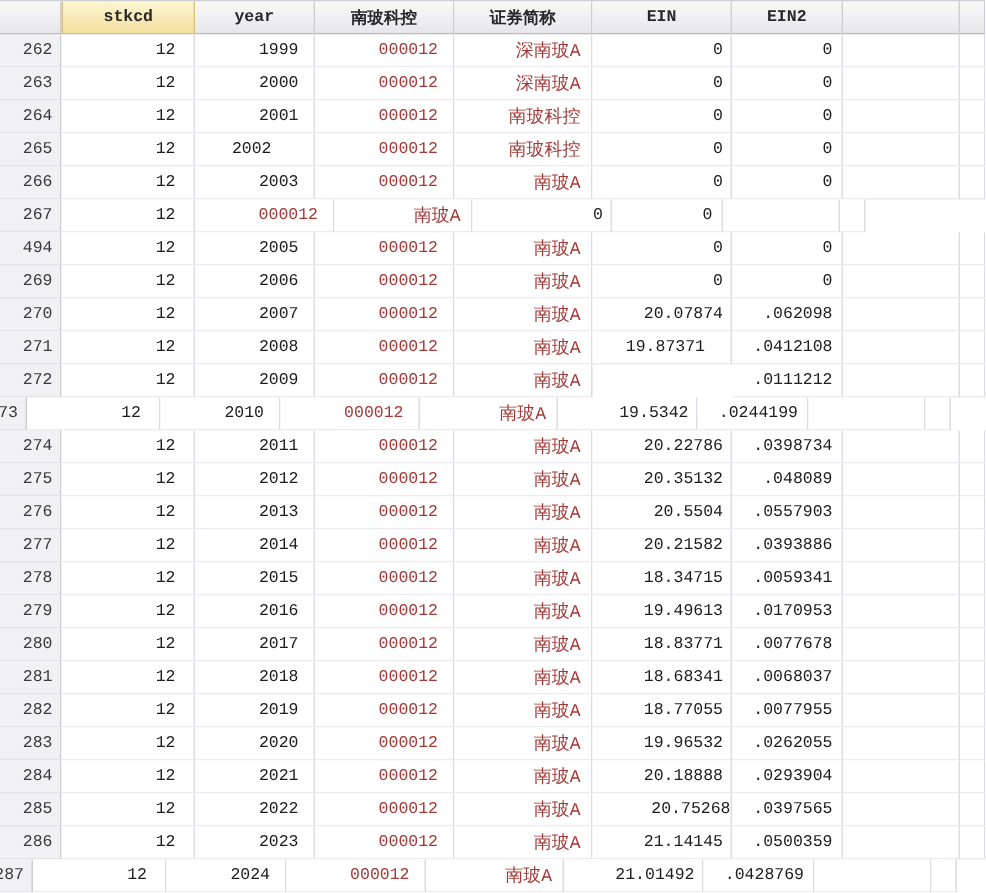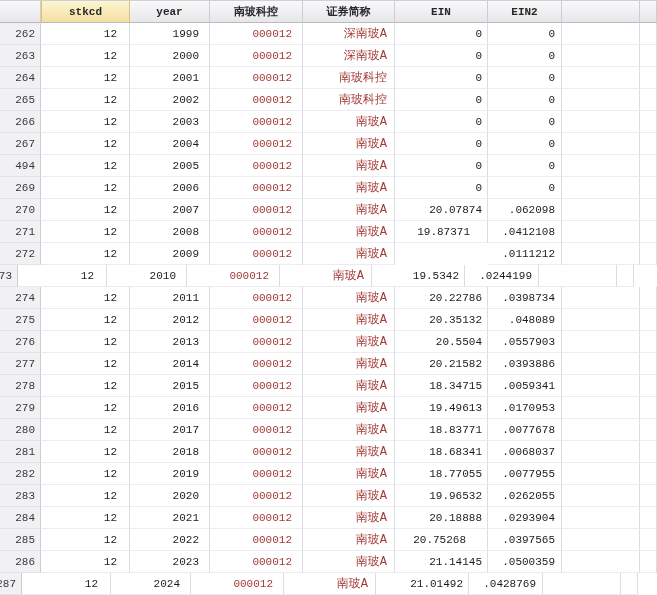--- a/index.html
+++ b/index.html
@@ -86,21 +86,21 @@
         <div class="cell red" style="width: 93px; padding-right: 10px;">000012</div>
         <div class="cell red cjk" style="width: 92px; padding-right: 7px;">南玻科控</div>
         <div class="cell" style="width: 93px; padding-right: 5px;">0</div>
         <div class="cell" style="width: 74px; padding-right: 6px;">0</div>
         <div class="cell blank" style="width: 78px;"></div>
         <div class="cell blank" style="width: 17px;"></div>
       </div>
       <div class="row">
         <div class="cell rownum" style="width: 41px; padding-right: 5px;">265</div>
         <div class="cell" style="width: 89px; padding-right: 12px;">12</div>
-        <div class="cell" style="width: 80px; padding-right: 10px;">2002</div>
+        <div class="cell" style="width: 80px; padding-right: 28px;">2002</div>
         <div class="cell red" style="width: 93px; padding-right: 10px;">000012</div>
         <div class="cell red cjk" style="width: 92px; padding-right: 7px;">南玻科控</div>
         <div class="cell" style="width: 93px; padding-right: 5px;">0</div>
         <div class="cell" style="width: 74px; padding-right: 6px;">0</div>
         <div class="cell blank" style="width: 78px;"></div>
         <div class="cell blank" style="width: 17px;"></div>
       </div>
       <div class="row">
         <div class="cell rownum" style="width: 41px; padding-right: 5px;">266</div>
         <div class="cell" style="width: 89px; padding-right: 12px;">12</div>
@@ -108,21 +108,20 @@
         <div class="cell red" style="width: 93px; padding-right: 10px;">000012</div>
         <div class="cell red cjk" style="width: 92px; padding-right: 7px;">南玻A</div>
         <div class="cell" style="width: 93px; padding-right: 5px;">0</div>
         <div class="cell" style="width: 74px; padding-right: 6px;">0</div>
         <div class="cell blank" style="width: 78px;"></div>
         <div class="cell blank" style="width: 17px;"></div>
       </div>
       <div class="row">
         <div class="cell rownum" style="width: 41px; padding-right: 5px;">267</div>
         <div class="cell" style="width: 89px; padding-right: 12px;">12</div>
-        <div class="cell" style="width: 80px; padding-right: 10px;">2004</div>
         <div class="cell red" style="width: 93px; padding-right: 10px;">000012</div>
         <div class="cell red cjk" style="width: 92px; padding-right: 7px;">南玻A</div>
         <div class="cell" style="width: 93px; padding-right: 5px;">0</div>
         <div class="cell" style="width: 74px; padding-right: 6px;">0</div>
         <div class="cell blank" style="width: 78px;"></div>
         <div class="cell blank" style="width: 17px;"></div>
       </div>
       <div class="row">
         <div class="cell rownum" style="width: 41px; padding-right: 5px;">494</div>
         <div class="cell" style="width: 89px; padding-right: 12px;">12</div>
@@ -309,21 +308,21 @@
         <div class="cell" style="width: 74px; padding-right: 6px;">.0293904</div>
         <div class="cell blank" style="width: 78px;"></div>
         <div class="cell blank" style="width: 17px;"></div>
       </div>
       <div class="row">
         <div class="cell rownum" style="width: 41px; padding-right: 5px;">285</div>
         <div class="cell" style="width: 89px; padding-right: 12px;">12</div>
         <div class="cell" style="width: 80px; padding-right: 10px;">2022</div>
         <div class="cell red" style="width: 93px; padding-right: 10px;">000012</div>
         <div class="cell red cjk" style="width: 92px; padding-right: 7px;">南玻A</div>
-        <div class="cell" style="width: 93px; padding-right: 21px;">20.75268</div>
+        <div class="cell" style="width: 93px; padding-right: 0;">20.75268</div>
         <div class="cell" style="width: 74px; padding-right: 6px;">.0397565</div>
         <div class="cell blank" style="width: 78px;"></div>
         <div class="cell blank" style="width: 17px;"></div>
       </div>
       <div class="row">
         <div class="cell rownum" style="width: 41px; padding-right: 5px;">286</div>
         <div class="cell" style="width: 89px; padding-right: 12px;">12</div>
         <div class="cell" style="width: 80px; padding-right: 10px;">2023</div>
         <div class="cell red" style="width: 93px; padding-right: 10px;">000012</div>
         <div class="cell red cjk" style="width: 92px; padding-right: 7px;">南玻A</div>

